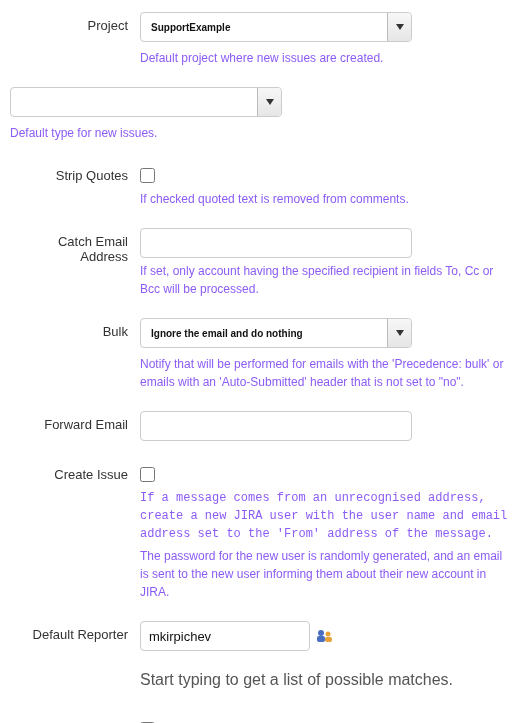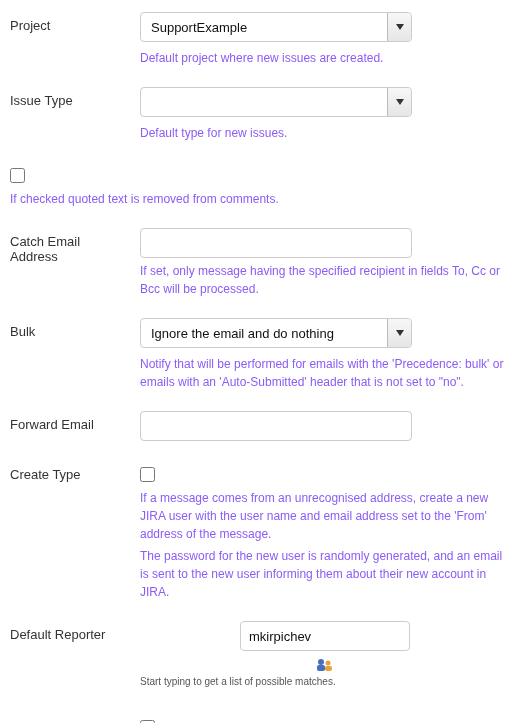--- a/index.html
+++ b/index.html
@@ -12,21 +12,21 @@
     background: #fff;
     width: 520px;
   }
   .row {
     display: flex;
     align-items: flex-start;
     margin-bottom: 6px;
   }
   .label {
     width: 130px;
-    text-align: left;
+    text-align: right;
     padding-right: 12px;
     padding-top: 6px;
     color: #333;
     flex-shrink: 0;
   }
   .field {
     flex: 1;
     min-width: 0;
   }
   .helper {
@@ -47,23 +47,24 @@
   }
   .select-value {
     position: absolute;
     left: 10px;
     top: 0;
     bottom: 0;
     right: 30px;
     display: flex;
     align-items: center;
     color: #111;
-    font-size: 13px;
+    font-size: 10px;
     overflow: hidden;
     white-space: nowrap;
+    font-weight: bold;
   }
   .select-btn {
     position: absolute;
     right: 0;
     top: 0;
     bottom: 0;
     width: 24px;
     border-left: 1px solid #bbb;
     background: linear-gradient(#f7f7f7, #e6e6e6);
     display: flex;
@@ -83,34 +84,33 @@
     color: #111;
     outline: none;
   }
   .sm-input {
     width: 170px;
   }
   .user-row {
     display: flex;
     align-items: center;
     gap: 6px;
-    flex-direction: column;
   }
   input[type="checkbox"] {
     margin: 0;
     width: 15px;
     height: 15px;
   }
   .chk-wrap {
     padding-top: 6px;
   }
   .reporter-helper {
     color: #555;
-    font-size: 10px;
-    margin-top: 3px;
+    font-size: 16px;
+    margin-top: 20px;
   }
   .notify-row { margin-top: 27px; }
 </style>
 </head>
 <body>
 
 <div class="row">
   <div class="label">Project</div>
   <div class="field">
     <div class="select-wrap">
@@ -119,47 +119,47 @@
         <svg viewBox="0 0 8 6">
             <polygon points="0,0 8,0 4,6" fill="#333"></polygon>
           </svg>
       </span>
     </div>
     <div class="helper">Default project where new issues are created.</div>
   </div>
 </div>
 
 <div class="row">
-  <div class="label">Issue Type</div>
   <div class="field">
     <div class="select-wrap">
       <span class="select-btn">
         <svg viewBox="0 0 8 6">
             <polygon points="0,0 8,0 4,6" fill="#333"></polygon>
           </svg>
       </span>
     </div>
     <div class="helper">Default type for new issues.</div>
   </div>
 </div>
 
 <div class="row">
+  <div class="label">Strip Quotes</div>
   <div class="field">
     <div class="chk-wrap">
       <input type="checkbox" style="">
     </div>
     <div class="helper">If checked quoted text is removed from comments.</div>
   </div>
 </div>
 
 <div class="row">
   <div class="label">Catch Email Address</div>
   <div class="field">
     <input class="text-input" type="text" value="" style="">
-    <div class="helper">If set, only message having the specified recipient in fields To, Cc or Bcc will be processed.</div>
+    <div class="helper">If set, only account having the specified recipient in fields To, Cc or Bcc will be processed.</div>
   </div>
 </div>
 
 <div class="row">
   <div class="label">Bulk</div>
   <div class="field">
     <div class="select-wrap">
       <span class="select-value">Ignore the email and do nothing</span>
       <span class="select-btn">
         <svg viewBox="0 0 8 6">
@@ -173,26 +173,26 @@
 
 <div class="row">
   <div class="label">Forward Email</div>
   <div class="field">
     <input class="text-input" type="text" value="" style="">
     <div class="helper" style="margin-bottom:14px;"></div>
   </div>
 </div>
 
 <div class="row">
-  <div class="label">Create Type</div>
+  <div class="label">Create Issue</div>
   <div class="field">
     <div class="chk-wrap">
       <input type="checkbox" style="">
     </div>
-    <div class="helper" style="margin-bottom:2px;">If a message comes from an unrecognised address, create a new JIRA user with the user name and email address set to the 'From' address of the message.</div>
+    <div class="helper" style="margin-bottom:2px;font-family:Liberation Mono, monospace;">If a message comes from an unrecognised address, create a new JIRA user with the user name and email address set to the 'From' address of the message.</div>
     <div class="helper">The password for the new user is randomly generated, and an email is sent to the new user informing them about their new account in JIRA.</div>
   </div>
 </div>
 
 <div class="row">
   <div class="label">Default Reporter</div>
   <div class="field">
     <div class="user-row">
       <input class="text-input sm-input" type="text" value="mkirpichev" style="">
       <span style="display:inline-flex;">

